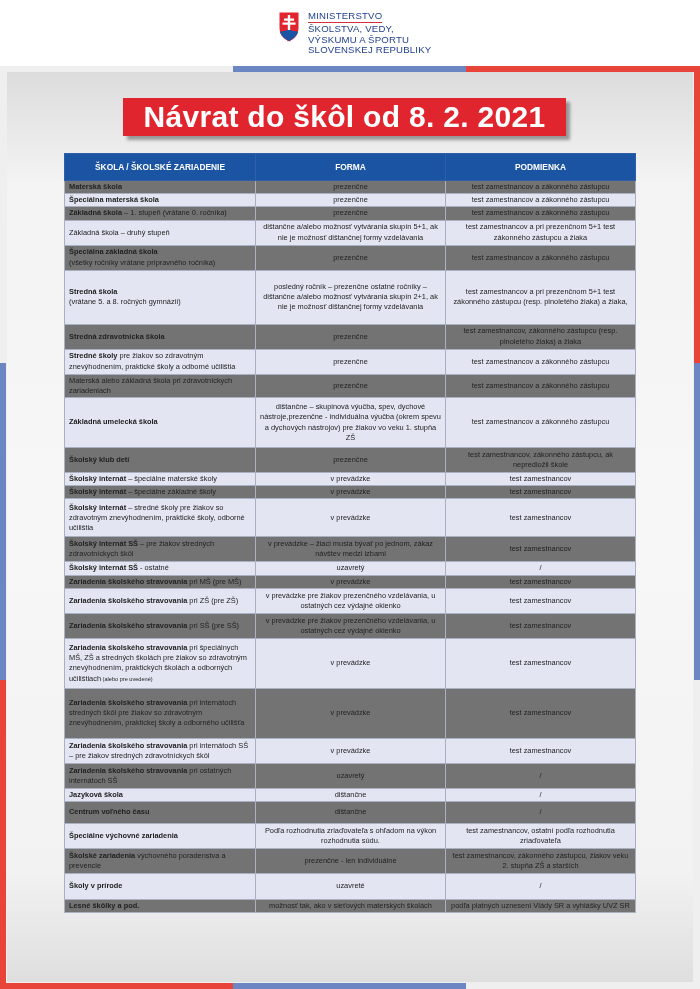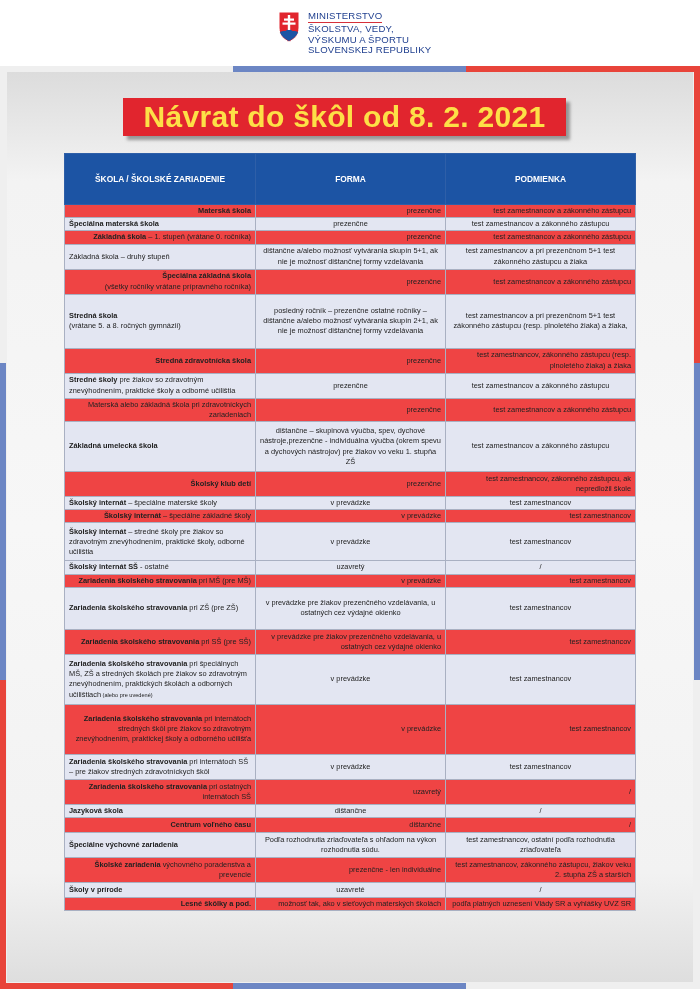--- a/index.html
+++ b/index.html
@@ -28,42 +28,42 @@
   .left-red { left:0; top:680px; width:6px; height:309px; background:#e8443a; }
   .bottom-red { left:0; top:983px; width:233px; height:6px; background:#e8443a; }
   .bottom-blue { left:233px; top:983px; width:233px; height:6px; background:#6c86c4; }
 
   .title-box {
     position:absolute; left:123px; top:98px; width:443px; height:38px;
     background:#e1252e; box-shadow:4px 4px 3px rgba(0,0,0,0.35);
     display:flex; align-items:center; justify-content:center;
   }
   .title-box span {
-    color:#fde047; font-weight:bold; font-size:30px; letter-spacing:0.3px;
+    color:#ffffff; font-weight:bold; font-size:30px; letter-spacing:0.3px;
     font-family:"Liberation Sans", sans-serif;
   }
 
   table.main {
     position:absolute; left:64px; top:153px; width:571px;
     border-collapse:collapse; table-layout:fixed;
     font-size:7.4px; line-height:10.2px; color:#222;
   }
   table.main col.c1 { width:191px; }
   table.main col.c2 { width:190px; }
   table.main col.c3 { width:190px; }
   table.main th {
     background:#1c54a4; color:#fff; font-weight:bold; font-size:8.4px;
-    height:26px; border:1px solid #2e5fa8; text-align:center; padding:12px;
+    height:26px; border:1px solid #2e5fa8; text-align:center; padding:0;
   }
   table.main th + th { border-left:1px solid #8fa8d8; }
   table.main td {
     border:1px solid #a9b0c2; padding:1px 4px; vertical-align:middle;
   }
   table.main td.c2, table.main td.c3 { text-align:center; }
-  table.main tr.w td { background:#ef4444;text-align:right; }
+  table.main tr.w td { background:#737373; }
   table.main tr.b td { background:#e3e6f2; }
   td.c1 b { font-weight:bold; }
   .small { font-size:5.6px; }
 </style>
 </head>
 <body>
 
 <div class="header">
   <div class="logo">
     <svg class="emblem" viewBox="0 0 22 32">
@@ -175,31 +175,36 @@
     <tr class="w" style="height:13px">
         <td class="c1"><b>Školský internát</b><span> – špeciálne základné školy</span></td>
         <td class="c2">v prevádzke</td>
         <td class="c3">test zamestnancov</td>
       </tr>
     <tr class="b" style="height:38px">
         <td class="c1"><b>Školský internát</b><span> – stredné školy pre žiakov so zdravotným znevýhodnením, praktické školy, odborné učilištia</span></td>
         <td class="c2">v prevádzke</td>
         <td class="c3">test zamestnancov</td>
       </tr>
+    <tr class="w" style="height:25px">
+        <td class="c1"><b>Školský internát SŠ</b><span> – pre žiakov stredných zdravotníckych škôl</span></td>
+        <td class="c2">v prevádzke – žiaci musia bývať po jednom, zákaz návštev medzi izbami</td>
+        <td class="c3">test zamestnancov</td>
+      </tr>
     <tr class="b" style="height:13px">
         <td class="c1"><b>Školský internát SŠ</b><span> - ostatné</span></td>
         <td class="c2">uzavretý</td>
         <td class="c3">/</td>
       </tr>
     <tr class="w" style="height:13px">
         <td class="c1"><b>Zariadenia školského stravovania</b><span> pri MŠ (pre MŠ)</span></td>
         <td class="c2">v prevádzke</td>
         <td class="c3">test zamestnancov</td>
       </tr>
-    <tr class="b" style="height:42px">
+    <tr class="b" style="height:25px">
         <td class="c1"><b>Zariadenia školského stravovania</b><span> pri ZŠ (pre ZŠ)</span></td>
         <td class="c2">v prevádzke pre žiakov prezenčného vzdelávania, u ostatných cez výdajné okienko</td>
         <td class="c3">test zamestnancov</td>
       </tr>
     <tr class="w" style="height:25px">
         <td class="c1"><b>Zariadenia školského stravovania</b><span> pri SŠ (pre SŠ)</span></td>
         <td class="c2">v prevádzke pre žiakov prezenčného vzdelávania, u ostatných cez výdajné okienko</td>
         <td class="c3">test zamestnancov</td>
       </tr>
     <tr class="b" style="height:50px">
@@ -220,36 +225,36 @@
     <tr class="w" style="height:25px">
         <td class="c1"><b>Zariadenia školského stravovania</b><span> pri ostatných internátoch SŠ</span></td>
         <td class="c2">uzavretý</td>
         <td class="c3">/</td>
       </tr>
     <tr class="b" style="height:13px">
         <td class="c1"><b>Jazyková škola</b><span></span></td>
         <td class="c2">dištančne</td>
         <td class="c3">/</td>
       </tr>
-    <tr class="w" style="height:15px">
+    <tr class="w" style="height:22px">
         <td class="c1"><b>Centrum voľného času</b><span></span></td>
         <td class="c2">dištančne</td>
         <td class="c3">/</td>
       </tr>
     <tr class="b" style="height:25px">
         <td class="c1"><b>Špeciálne výchovné zariadenia</b><span></span></td>
         <td class="c2">Podľa rozhodnutia zriaďovateľa s ohľadom na výkon rozhodnutia súdu.</td>
         <td class="c3">test zamestnancov, ostatní podľa rozhodnutia zriaďovateľa</td>
       </tr>
     <tr class="w" style="height:25px">
         <td class="c1"><b>Školské zariadenia</b><span> výchovného poradenstva a prevencie</span></td>
         <td class="c2">prezenčne - len individuálne</td>
         <td class="c3">test zamestnancov, zákonného zástupcu, žiakov veku 2. stupňa ZŠ a starších</td>
       </tr>
-    <tr class="b" style="height:15px">
+    <tr class="b" style="height:26px">
         <td class="c1"><b>Školy v prírode</b><span></span></td>
         <td class="c2">uzavreté</td>
         <td class="c3">/</td>
       </tr>
     <tr class="w" style="height:13px">
         <td class="c1"><b>Lesné škôlky a pod.</b><span></span></td>
         <td class="c2">možnosť tak, ako v sieťových materských školách</td>
         <td class="c3">podľa platných uznesení Vlády SR a vyhlášky UVZ SR</td>
       </tr>
   </tbody>

